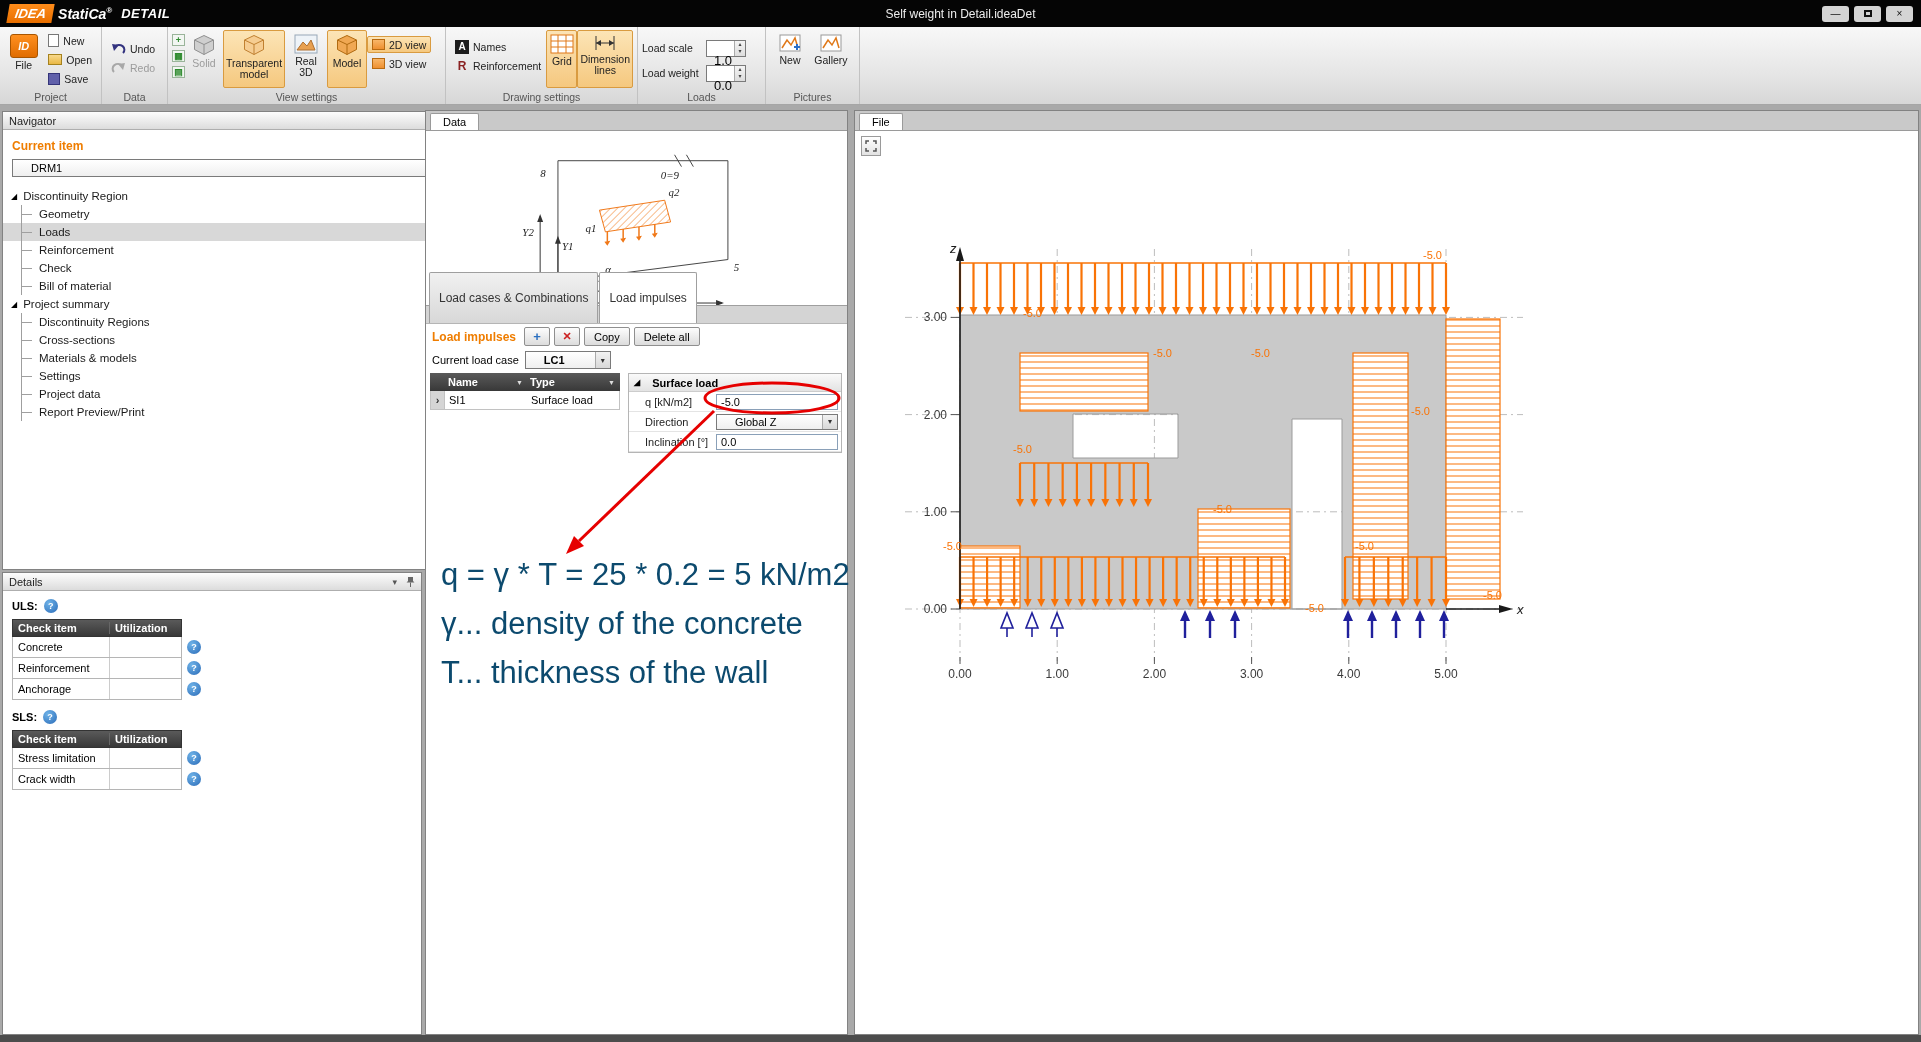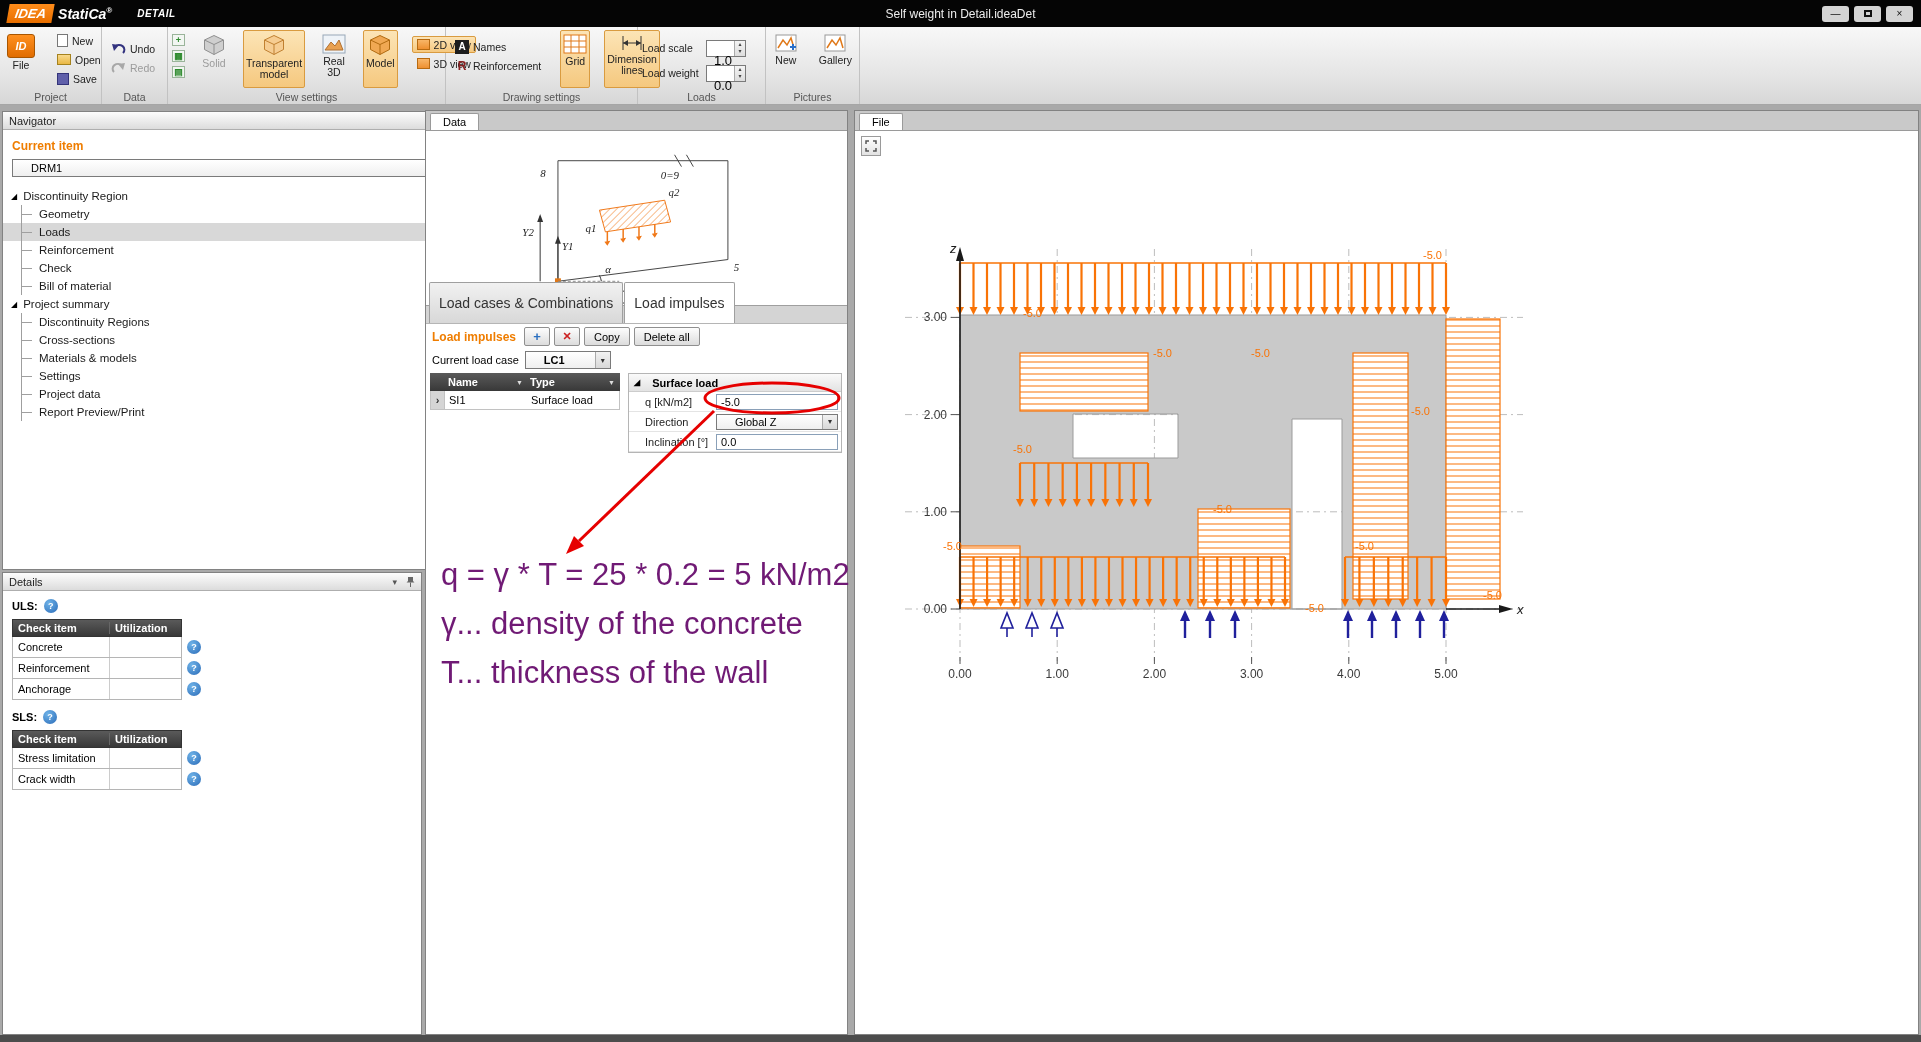--- a/index.html
+++ b/index.html
@@ -4,28 +4,28 @@
 <style>
   *{box-sizing:border-box;margin:0;padding:0}
   body{width:1921px;height:1042px;overflow:hidden;background:#a9a9a9;font-family:"Liberation Sans",sans-serif;position:relative;cursor:default}
   svg{font-family:inherit}
   
   .titlebar{position:absolute;top:0;left:0;width:100%;height:27px;background:#050505;display:flex;align-items:center;color:#fff;z-index:6}
   .logo{display:flex;align-items:center;gap:5px;margin-left:8px}
   .logobox{background:linear-gradient(#ff8c1a,#e86f00);transform:skewX(-10deg);padding:2px 7px;font-style:italic;font-weight:bold;font-size:13px}
   .statica{font-style:italic;font-weight:bold;font-size:14px}
   .reg{font-size:8px;vertical-align:super}
-  .appname{font-style:italic;font-weight:bold;font-size:10px;margin-left:20px;letter-spacing:.5px}
+  .appname{font-style:italic;font-weight:bold;font-size:13px;margin-left:4px;letter-spacing:.5px}
   .wtitle{position:absolute;left:50%;transform:translateX(-50%);font-size:12px;color:#ededed}
   .winbtns{margin-left:auto;display:flex;gap:5px;margin-right:8px}
   .winbtn{width:27px;height:16px;background:#d4d4d4;border-radius:3px;color:#111;font-size:10px;display:flex;align-items:center;justify-content:center;line-height:1}
   .maxglyph{width:8px;height:7px;border:2px solid #111}
   
   .ribbon{position:absolute;top:27px;left:0;width:100%;height:78px;background:linear-gradient(#f8f8f8,#e4e4e4 66%,#d7d7d7);border-bottom:1px solid #a6a6a6;display:flex;z-index:5}
-  .rgroup{position:relative;border-right:1px solid #c2c2c2;padding:3px 4px 15px;display:flex;gap:14px;align-items:flex-start}
+  .rgroup{position:relative;border-right:1px solid #c2c2c2;padding:3px 4px 15px;display:flex;gap:0;align-items:flex-start}
   .glabel{position:absolute;left:0;right:0;bottom:1px;text-align:center;font-size:10.5px;color:#555}
   .bigbtn{display:flex;flex-direction:column;align-items:center;gap:2px;font-size:10.5px;color:#222;padding:3px 2px;border:1px solid transparent;border-radius:2px;text-align:center;line-height:11px;height:58px;justify-content:flex-start}
   .bigbtn.on,.sbtn.on{background:linear-gradient(#fce4b6,#f5c87f);border-color:#d99b40}
   .vcol{display:flex;flex-direction:column;gap:2px}
   .sbtn{display:flex;align-items:center;gap:4px;font-size:10.5px;color:#222;padding:1px 4px;border:1px solid transparent;border-radius:2px;height:17px;white-space:nowrap}
   .dis{color:#9b9b9b}
   .id-ic{width:28px;height:24px;background:linear-gradient(#ff9020,#e06c00);color:#fff;font-weight:bold;font-style:italic;font-size:11px;display:flex;align-items:center;justify-content:center;border-radius:3px;border:1px solid #a85500}
   .pg{width:11px;height:13px;background:#fff;border:1px solid #777;display:inline-block}
   .fol{width:14px;height:11px;background:linear-gradient(#f8d98c,#e9b845);border:1px solid #a5821e;display:inline-block}
   .sav{width:12px;height:12px;background:#6060aa;border:1px solid #34347a;display:inline-block}
@@ -65,21 +65,21 @@
   .chktable{margin:2px 0 2px 9px;font-size:11px}
   .chkhead{display:flex;background:linear-gradient(#5a5a5a,#383838);color:#fff;font-weight:bold;height:18px;align-items:center;border:1px solid #333;width:170px}
   .ch1{width:96px;padding-left:5px}.ch2{width:72px;padding-left:5px;border-left:1px solid #666}
   .chkrow{display:flex;align-items:center;height:21px;border:1px solid #b5b5b5;border-top:none;background:#fff;width:170px;position:relative;font-weight:normal}
   .c1{width:96px;padding-left:5px}.c2{width:72px;border-left:1px solid #ccc;height:100%}
   .chkrow .help{position:absolute;right:-20px}
   
   .sketch{height:174px;display:flex;justify-content:center;align-items:flex-start;padding-top:6px}
   .sk{font-style:italic;font-size:11px;fill:#222;font-family:"Liberation Serif",serif}
   .dtabs{height:19px;background:#d4d4d4;border-top:1px solid #9f9f9f;border-bottom:1px solid #b5b5b5;display:flex;align-items:flex-end;padding-left:3px;gap:1px}
-  .dtab{font-size:14px;padding:12px 9px;background:linear-gradient(#f1f1f1,#d8d8d8);border:1px solid #9f9f9f;border-bottom:none;border-radius:2px 2px 0 0;color:#333}
+  .dtab{font-size:12px;padding:18px 9px;background:linear-gradient(#f1f1f1,#d8d8d8);border:1px solid #9f9f9f;border-bottom:none;border-radius:2px 2px 0 0;color:#333}
   .dtab.active{background:#fff}
   .toolrow{display:flex;align-items:center;gap:4px;padding:3px 6px}
   .orange{color:#ef7d00;font-weight:bold;font-size:12px;margin-right:4px}
   .tbtn{height:19px;font-size:11px;border:1px solid #8f8f8f;background:linear-gradient(#fdfdfd,#dcdcdc);border-radius:2px;padding:0 9px;font-family:inherit}
   .tbtn.plus{color:#2a6fc0;font-weight:bold;width:26px;padding:0;font-size:13px}
   .tbtn.xbtn{color:#c22;font-weight:bold;width:26px;padding:0}
   .lcrow{display:flex;align-items:center;gap:6px;padding:2px 6px 4px;font-size:11px}
   .lcrow .combo{flex:none;width:86px}
   .gridwrap{display:flex;gap:8px;align-items:flex-start;padding:0 4px}
   .lghead{display:flex;background:linear-gradient(#5a5a5a,#383838);color:#fff;font-size:11px;font-weight:bold;height:18px;align-items:center}
@@ -93,21 +93,21 @@
   .pgh{height:18px;background:linear-gradient(#fafafa,#e3e3e3);border-bottom:1px solid #ccc;display:flex;align-items:center;gap:6px;padding-left:5px;font-weight:bold}
   .prow{display:flex;align-items:center;height:20px;border-bottom:1px solid #e4e4e4;background:#fff}
   .plab{width:84px;padding-left:16px;color:#222;flex:none}
   .pinput{flex:1;margin:1px 3px;border:1px solid #8aa0b8;height:16px;font-size:11px;padding:0 4px;display:flex;align-items:center;background:#fff}
   .combo.cwide{flex:1;margin:1px 3px;height:16px}
   
   .zoombtn{position:absolute;top:5px;left:6px;width:20px;height:20px;border:1px solid #9a9a9a;background:linear-gradient(#fff,#e2e2e2);display:flex;align-items:center;justify-content:center;z-index:2}
   
   #overlay{position:absolute;left:0;top:0;width:1921px;height:1042px;pointer-events:none;z-index:20}
   #overlay svg{position:absolute;left:0;top:0}
-  .ann{position:absolute;left:441px;top:550px;color:#701a75;font-size:31px;line-height:49px;white-space:nowrap}
+  .ann{position:absolute;left:441px;top:550px;color:#0c4a6e;font-size:31px;line-height:49px;white-space:nowrap}
   .footer{position:absolute;left:0;bottom:0;width:100%;height:7px;background:#4c4c4c;z-index:6}
 </style>
 </head>
 <body>
 
 <div class="titlebar">
   <div class="logo">
     <span class="logobox">IDEA</span>
     <span class="statica"><span>StatiCa</span><span class="reg">®</span></span>
     <span class="appname">DETAIL</span>

